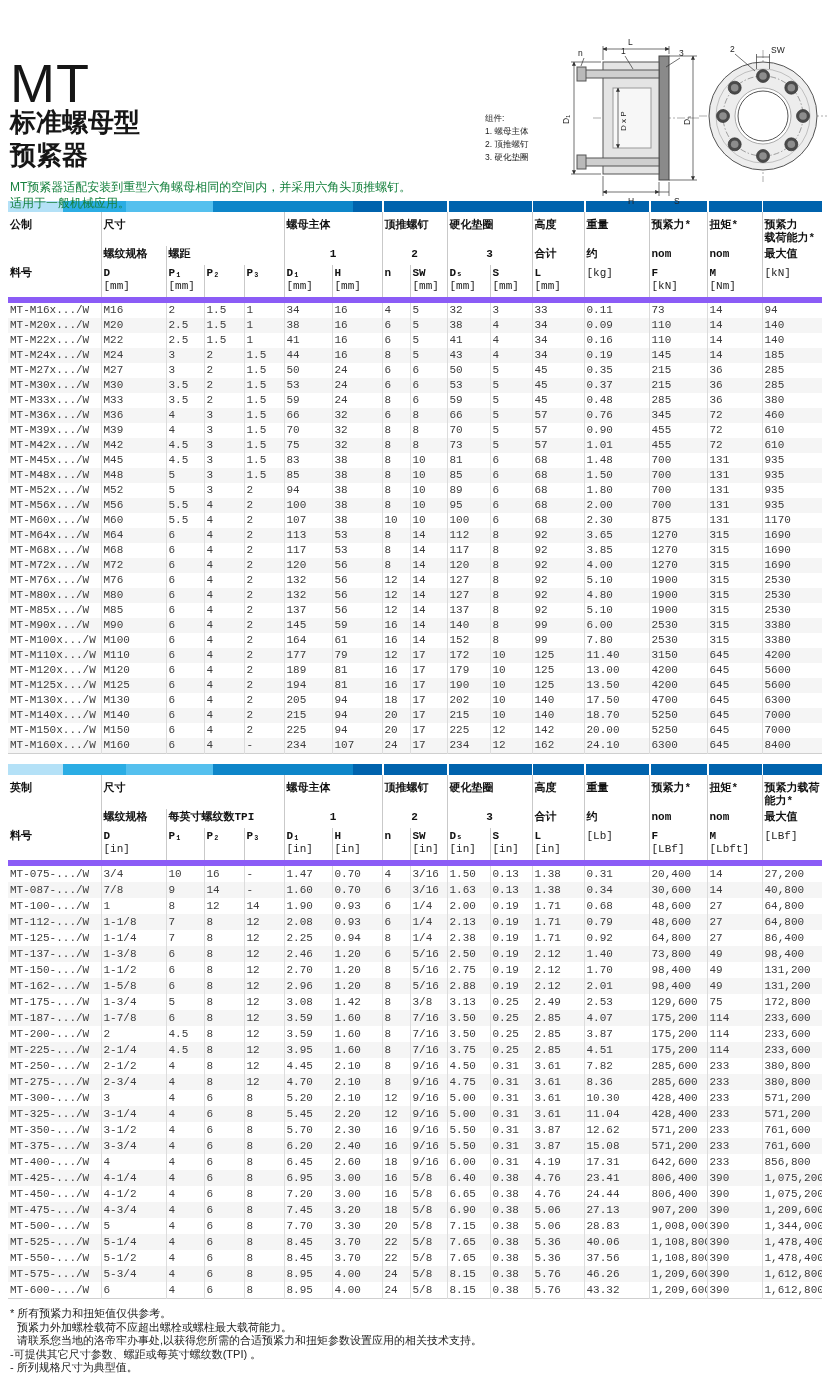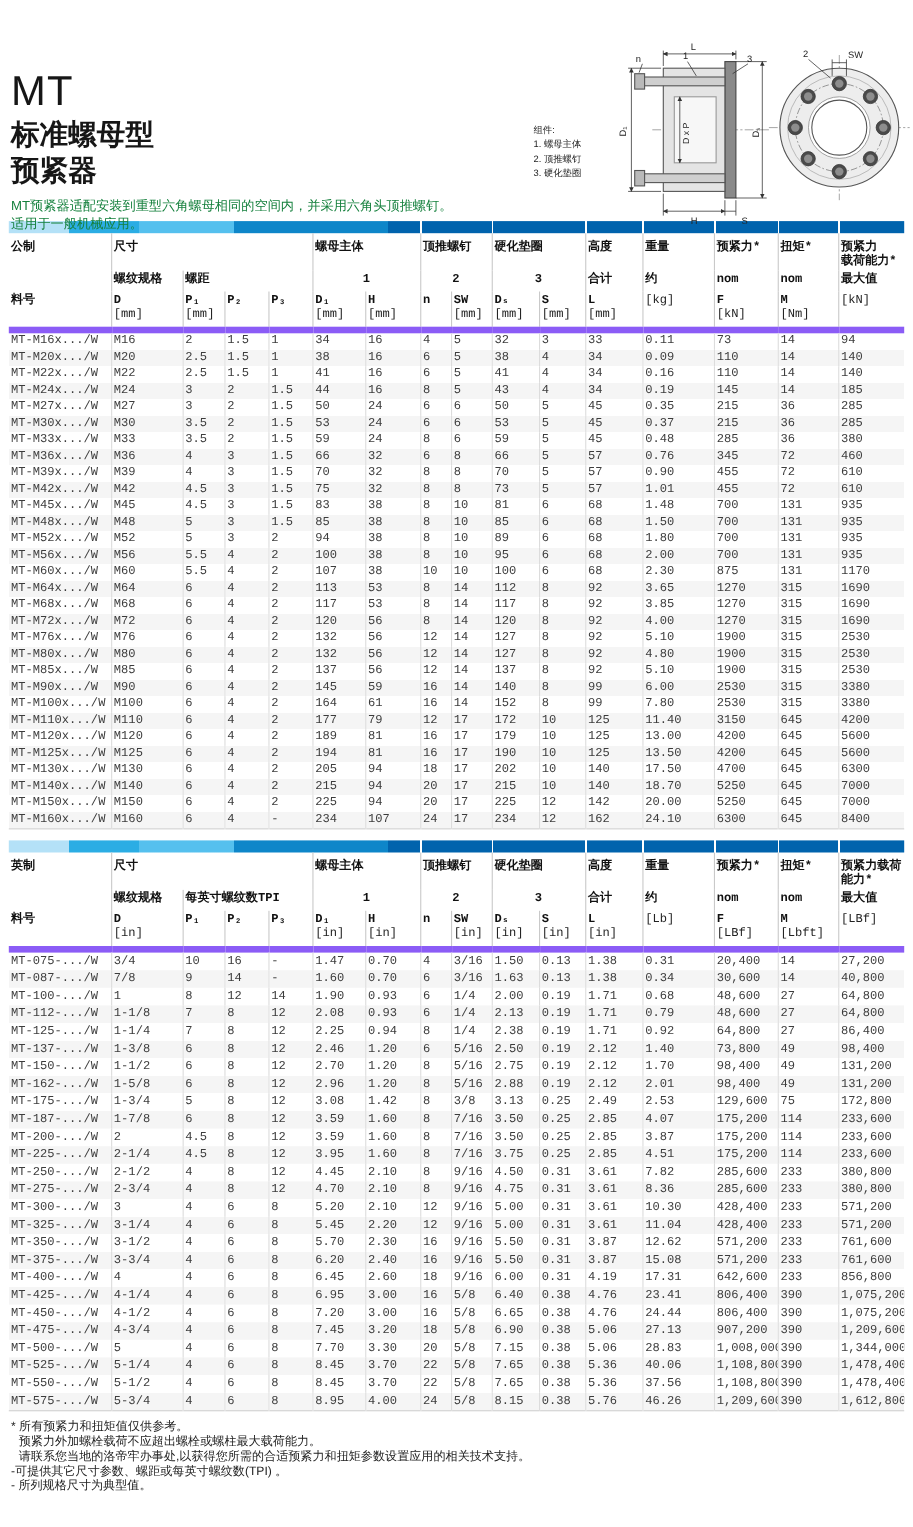--- a/index.html
+++ b/index.html
@@ -1,19 +1,19 @@
 <!DOCTYPE html>
 <html><head>
 <meta charset="utf-8">
 <style>
   html,body{margin:0;padding:0;background:#fff;}
   body{width:830px;height:1388px;font-family:"Liberation Sans","DejaVu Sans",sans-serif;color:#1a1a1a;position:relative;overflow:hidden;}
   .header{position:relative;height:201px;}
   .title-block{padding:64px 0 0 10px;}
-  .big-title{font-size:38px;line-height:38px;font-weight:400;letter-spacing:1px;color:#161616;}
+  .big-title{font-size:54px;line-height:38px;font-weight:400;letter-spacing:1px;color:#161616;}
   .subtitle{font-size:26px;line-height:26px;font-weight:700;margin-top:7px;color:#161616;}
   .desc{margin-top:13px;font-size:12px;line-height:13.5px;color:#15803d;}
   .diagram-wrap{position:absolute;top:26px;right:0;width:345px;height:185px;}
   .dl{font-size:8.5px;fill:#222;font-family:"Liberation Sans",sans-serif;}
   .dls{font-size:8px;fill:#222;font-family:"Liberation Sans",sans-serif;}
   .section{margin:0 8px;width:814px;}
   .imperial-section{margin-top:10px;}
   .group-bar{width:814px;height:11px;background:linear-gradient(90deg,
     #b4e1f7 0,#b4e1f7 55px,
     #2bade4 55px,#2bade4 118px,
@@ -1402,20 +1402,38 @@
           <td>24</td>
           <td>5/8</td>
           <td>8.15</td>
           <td>0.38</td>
           <td>5.76</td>
           <td>46.26</td>
           <td>1,209,600</td>
           <td>390</td>
           <td>1,612,800</td>
         </tr>
+        <tr>
+          <td>MT-600-.../W</td>
+          <td>6</td>
+          <td>4</td>
+          <td>6</td>
+          <td>8</td>
+          <td>8.95</td>
+          <td>4.00</td>
+          <td>24</td>
+          <td>5/8</td>
+          <td>8.15</td>
+          <td>0.38</td>
+          <td>5.76</td>
+          <td>43.32</td>
+          <td>1,209,600</td>
+          <td>390</td>
+          <td>1,612,800</td>
+        </tr>
       </tbody>
   </table>
 </div>
 
 <div class="footnotes">
   <div>* 所有预紧力和扭矩值仅供参考。</div>
   <div class="fn-indent">预紧力外加螺栓载荷不应超出螺栓或螺柱最大载荷能力。</div>
   <div class="fn-indent">请联系您当地的洛帝牢办事处,以获得您所需的合适预紧力和扭矩参数设置应用的相关技术支持。</div>
   <div>-可提供其它尺寸参数、螺距或每英寸螺纹数(TPI) 。</div>
   <div>- 所列规格尺寸为典型值。</div>

